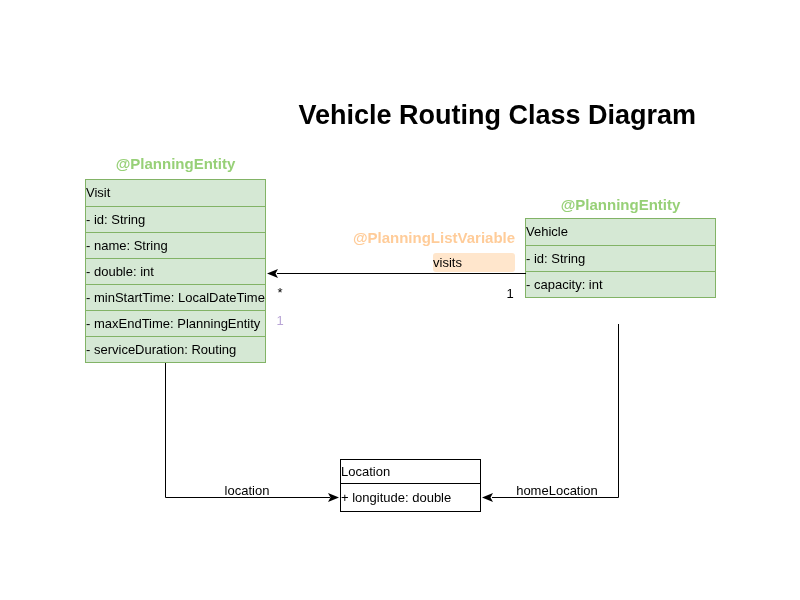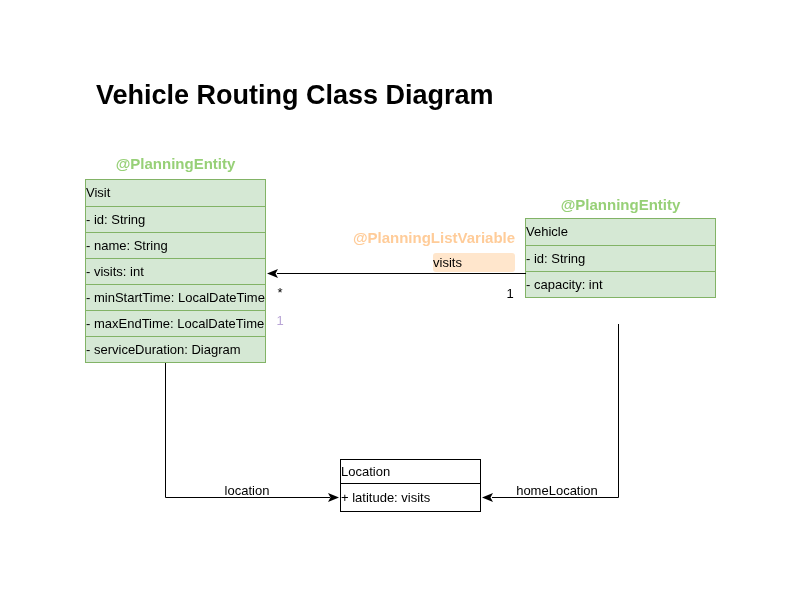--- a/index.html
+++ b/index.html
@@ -1,21 +1,21 @@
 <!DOCTYPE html>
 <html style="--green-fill: #d5e8d4; --green-stroke: #82b366; --green-annotation: #97d077; --peach-annotation: #ffcc99; --peach-fill: #ffe6cc; --edge: #000000; --ghost-multiplicity: #b9a5d6;"><head>
 <meta charset="utf-8">
 <style>
   html,body{margin:0;padding:0;background:#ffffff;}
   .canvas{
     position:relative;width:800px;height:600px;overflow:hidden;background:#ffffff;
     font-family:"Liberation Sans", sans-serif;color:#000;
   }
   .diagram-title{
-    position:absolute;left:96px;top:80px;width:600px;text-align:left;
+    position:absolute;left:96px;top:100px;width:600px;text-align:right;
     font-size:27px;font-weight:bold;line-height:31px;color:#000;
   }
   .annotation{
     position:absolute;text-align:center;font-weight:bold;font-size:15px;line-height:17px;
     white-space:nowrap;
   }
   .green-anno{color:var(--green-annotation);}
   .peach-anno{color:var(--peach-annotation);}
   .uml-class{
     position:absolute;box-sizing:border-box;font-size:13px;
@@ -44,36 +44,36 @@
 
 <div class="canvas">
 
   <div class="diagram-title">Vehicle Routing Class Diagram</div>
 
   <div class="annotation green-anno" style="left:85px;top:155px;width:181px">@PlanningEntity</div>
   <div class="uml-class green" style="left:85px;top:179px;width:181px">
     <div class="uml-title">Visit</div>
     <div class="uml-row">- id: String</div>
     <div class="uml-row">- name: String</div>
-    <div class="uml-row">- visits: int</div>
+    <div class="uml-row">- double: int</div>
     <div class="uml-row">- minStartTime: LocalDateTime</div>
-    <div class="uml-row">- maxEndTime: LocalDateTime</div>
-    <div class="uml-row">- serviceDuration: Diagram</div>
+    <div class="uml-row">- maxEndTime: PlanningEntity</div>
+    <div class="uml-row">- serviceDuration: Routing</div>
   </div>
 
   <div class="annotation green-anno" style="left:525px;top:196px;width:191px">@PlanningEntity</div>
   <div class="uml-class green" style="left:525px;top:218px;width:191px">
     <div class="uml-title">Vehicle</div>
     <div class="uml-row">- id: String</div>
     <div class="uml-row">- capacity: int</div>
   </div>
 
   <div class="uml-class plain" style="left:340px;top:459px;width:141px">
     <div class="uml-title">Location</div>
-    <div class="uml-row">+ latitude: visits</div>
+    <div class="uml-row">+ longitude: double</div>
   </div>
 
   <svg class="edges-layer" width="800" height="600" viewBox="0 0 800 600">
 
     <path d="M526,273.5 H277" stroke="#000" stroke-width="1" fill="none"></path>
     <polygon points="267,273.5 278,269 275.5,273.5 278,278" fill="#000"></polygon>
 
     <path d="M165.5,363 V497.5 H330" stroke="#000" stroke-width="1" fill="none"></path>
     <polygon points="339,497.5 328,493 330.5,497.5 328,502" fill="#000"></polygon>
 

